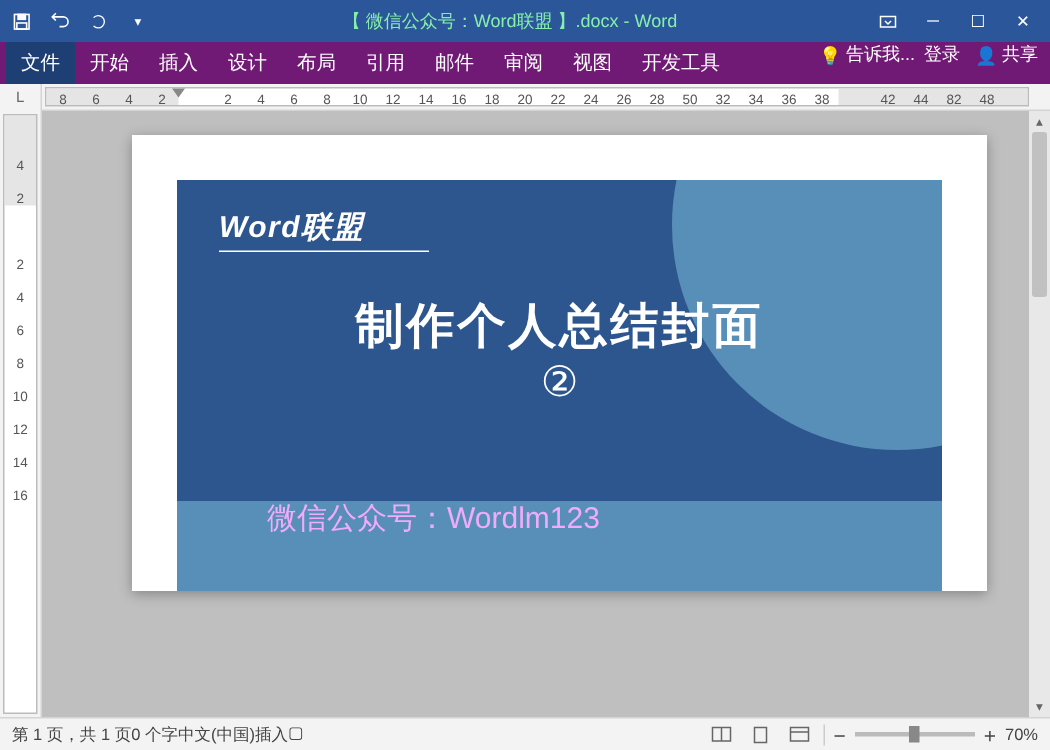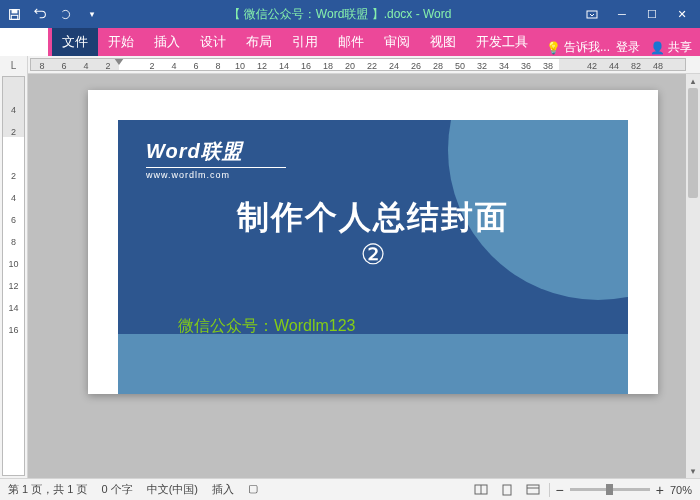--- a/index.html
+++ b/index.html
@@ -3,21 +3,21 @@
 <meta charset="utf-8">
 <style>
 * { margin: 0; padding: 0; box-sizing: border-box; font-family: "Microsoft YaHei", sans-serif; }
 body { width: 700px; height: 500px; overflow: hidden; background: #fff; font-size: 12px; }
 .titlebar { height: 28px; background: #2b579a; color: #fff; display: flex; align-items: center; justify-content: space-between; padding: 0 4px; }
 .titlebar-left { display: flex; align-items: center; gap: 6px; }
 .qat-btn { width: 20px; height: 20px; display: flex; align-items: center; justify-content: center; cursor: pointer; color: #fff; }
 .title-text { flex: 1; text-align: center; color: #86efac; font-size: 12px; }
 .titlebar-right { display: flex; align-items: center; gap: 2px; }
 .win-btn { width: 28px; height: 22px; display: flex; align-items: center; justify-content: center; cursor: pointer; color: #fff; font-size: 11px; }
-.ribbon-tabs { height: 28px; background: #ec4899; display: flex; align-items: flex-end; color: #fff; padding: 0 4px; justify-content: space-between; margin-left: 48px; }
+.ribbon-tabs { height: 28px; background: #701a75; display: flex; align-items: flex-start; color: #fff; padding: 0 4px; justify-content: space-between; }
 .tabs-left { display: flex; align-items: center; height: 100%; }
 .tab { padding: 0 10px; height: 100%; display: flex; align-items: center; cursor: pointer; font-size: 13px; }
 .tab.file { background: #1e3f73; }
 .tabs-right { display: flex; align-items: center; gap: 6px; font-size: 12px; }
 .tell-me { display: flex; align-items: center; gap: 3px; }
 .share-btn { display: flex; align-items: center; gap: 3px; padding: 0 4px; }
 .ruler-row { height: 18px; background: #f3f3f3; border-bottom: 1px solid #d4d4d4; display: flex; }
 .ruler-corner { width: 28px; height: 18px; background: #f3f3f3; display: flex; align-items: center; justify-content: center; font-size: 10px; color: #666; border-right: 1px solid #d4d4d4; }
 .h-ruler { flex: 1; position: relative; background: #fff; margin: 2px 14px 2px 2px; border: 1px solid #bbb; overflow: hidden; }
 .h-ruler-inner { position: absolute; left: 0; top: 0; height: 100%; display: flex; font-size: 9px; color: #555; }
@@ -32,26 +32,26 @@
 .page { position: absolute; left: 60px; top: 16px; width: 570px; height: 304px; background: #fff; box-shadow: 0 2px 8px rgba(0,0,0,0.3); }
 .cover { position: absolute; left: 30px; top: 30px; right: 30px; bottom: 0; background: #2d568f; overflow: hidden; }
 .cover-circle { position: absolute; right: -120px; top: -120px; width: 300px; height: 300px; border-radius: 50%; background: #588fb8; }
 .cover-bottom { position: absolute; left: 0; right: 0; bottom: 0; height: 60px; background: #588fb8; }
 .logo-area { position: absolute; left: 28px; top: 18px; color: #fff; }
 .logo-main { font-size: 20px; font-weight: bold; font-style: italic; letter-spacing: 1px; }
 .logo-divider { width: 140px; height: 1px; background: #fff; margin: 2px 0; }
 .logo-sub { font-size: 9px; letter-spacing: 1px; }
 .cover-title { position: absolute; left: 0; right: 0; top: 76px; text-align: center; color: #fff; font-size: 32px; font-weight: bold; letter-spacing: 2px; font-family: Liberation Mono, monospace; }
 .cover-num { position: absolute; left: 0; right: 0; top: 118px; text-align: center; color: #fff; font-size: 28px; }
-.cover-wechat { position: absolute; left: 60px; top: 196px; color: #84cc16; font-size: 16px; }
+.cover-wechat { position: absolute; left: 60px; top: 212px; color: #f0abfc; font-size: 20px; }
 .vscroll { position: absolute; right: 0; top: 0; width: 14px; height: 100%; background: #e8e8e8; }
 .vscroll-thumb { position: absolute; left: 2px; right: 2px; top: 14px; height: 110px; background: #c1c1c1; border-radius: 2px; }
 .vscroll-arrow { position: absolute; left: 0; right: 0; height: 14px; text-align: center; font-size: 9px; color: #666; line-height: 14px; }
 .statusbar { height: 22px; background: #f3f3f3; border-top: 1px solid #d4d4d4; display: flex; align-items: center; justify-content: space-between; padding: 0 8px; font-size: 11px; color: #444; }
-.status-left { display: flex; gap: 14px; }
+.status-left { display: flex; }
 .status-item { cursor: pointer; }
 .status-right { display: flex; align-items: center; gap: 6px; }
 .view-btn { width: 20px; height: 16px; display: flex; align-items: center; justify-content: center; cursor: pointer; }
 .zoom-slider { width: 80px; height: 3px; background: #bbb; position: relative; }
 .zoom-thumb { position: absolute; left: 45%; top: -4px; width: 7px; height: 11px; background: #888; }
 .divider { width: 1px; height: 14px; background: #ccc; }
 .ruler-shade { position: absolute; top: 0; bottom: 0; background: #e5e5e5; }
 </style>
 </head>
 <body>
@@ -178,21 +178,20 @@
     </div>
   </div>
   <div class="canvas">
     <div class="page">
       <div class="cover">
         <div class="cover-circle"></div>
         <div class="cover-bottom"></div>
         <div class="logo-area">
           <div class="logo-main">Word联盟</div>
           <div class="logo-divider"></div>
-          <div class="logo-sub">www.wordlm.com</div>
         </div>
         <div class="cover-title">制作个人总结封面</div>
         <div class="cover-num">②</div>
         <div class="cover-wechat">微信公众号：Wordlm123</div>
       </div>
     </div>
     <div class="vscroll">
       <div class="vscroll-arrow" style="top:0">▴</div>
       <div class="vscroll-thumb"></div>
       <div class="vscroll-arrow" style="bottom:0">▾</div>

